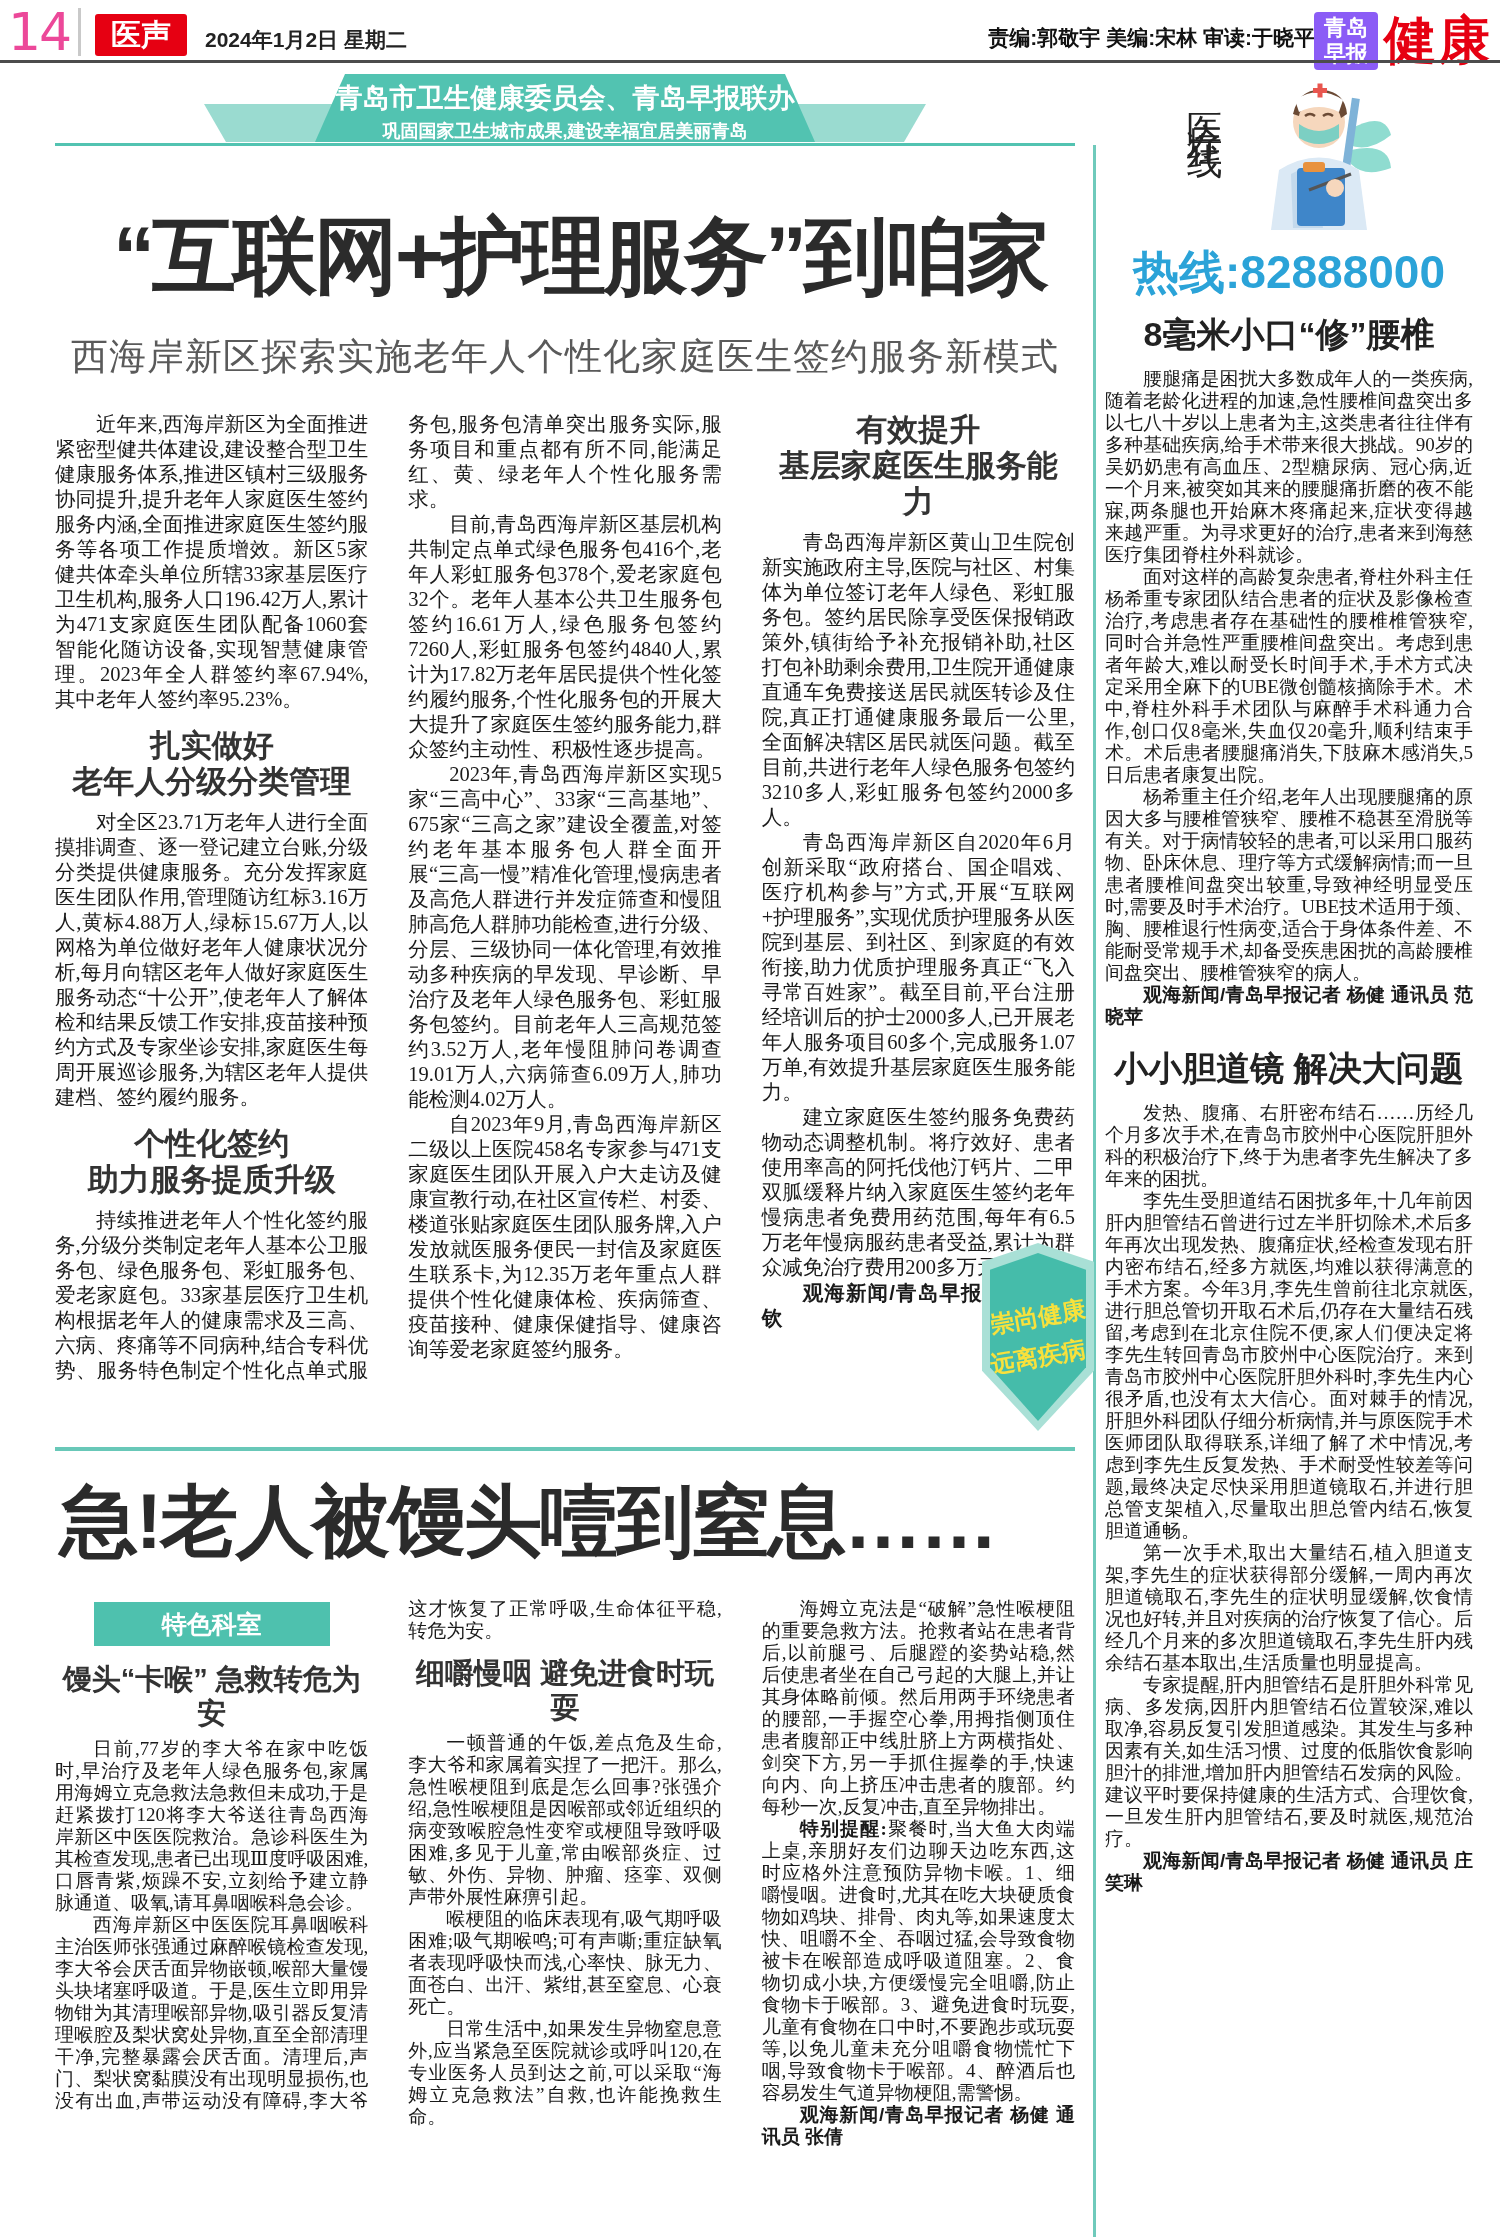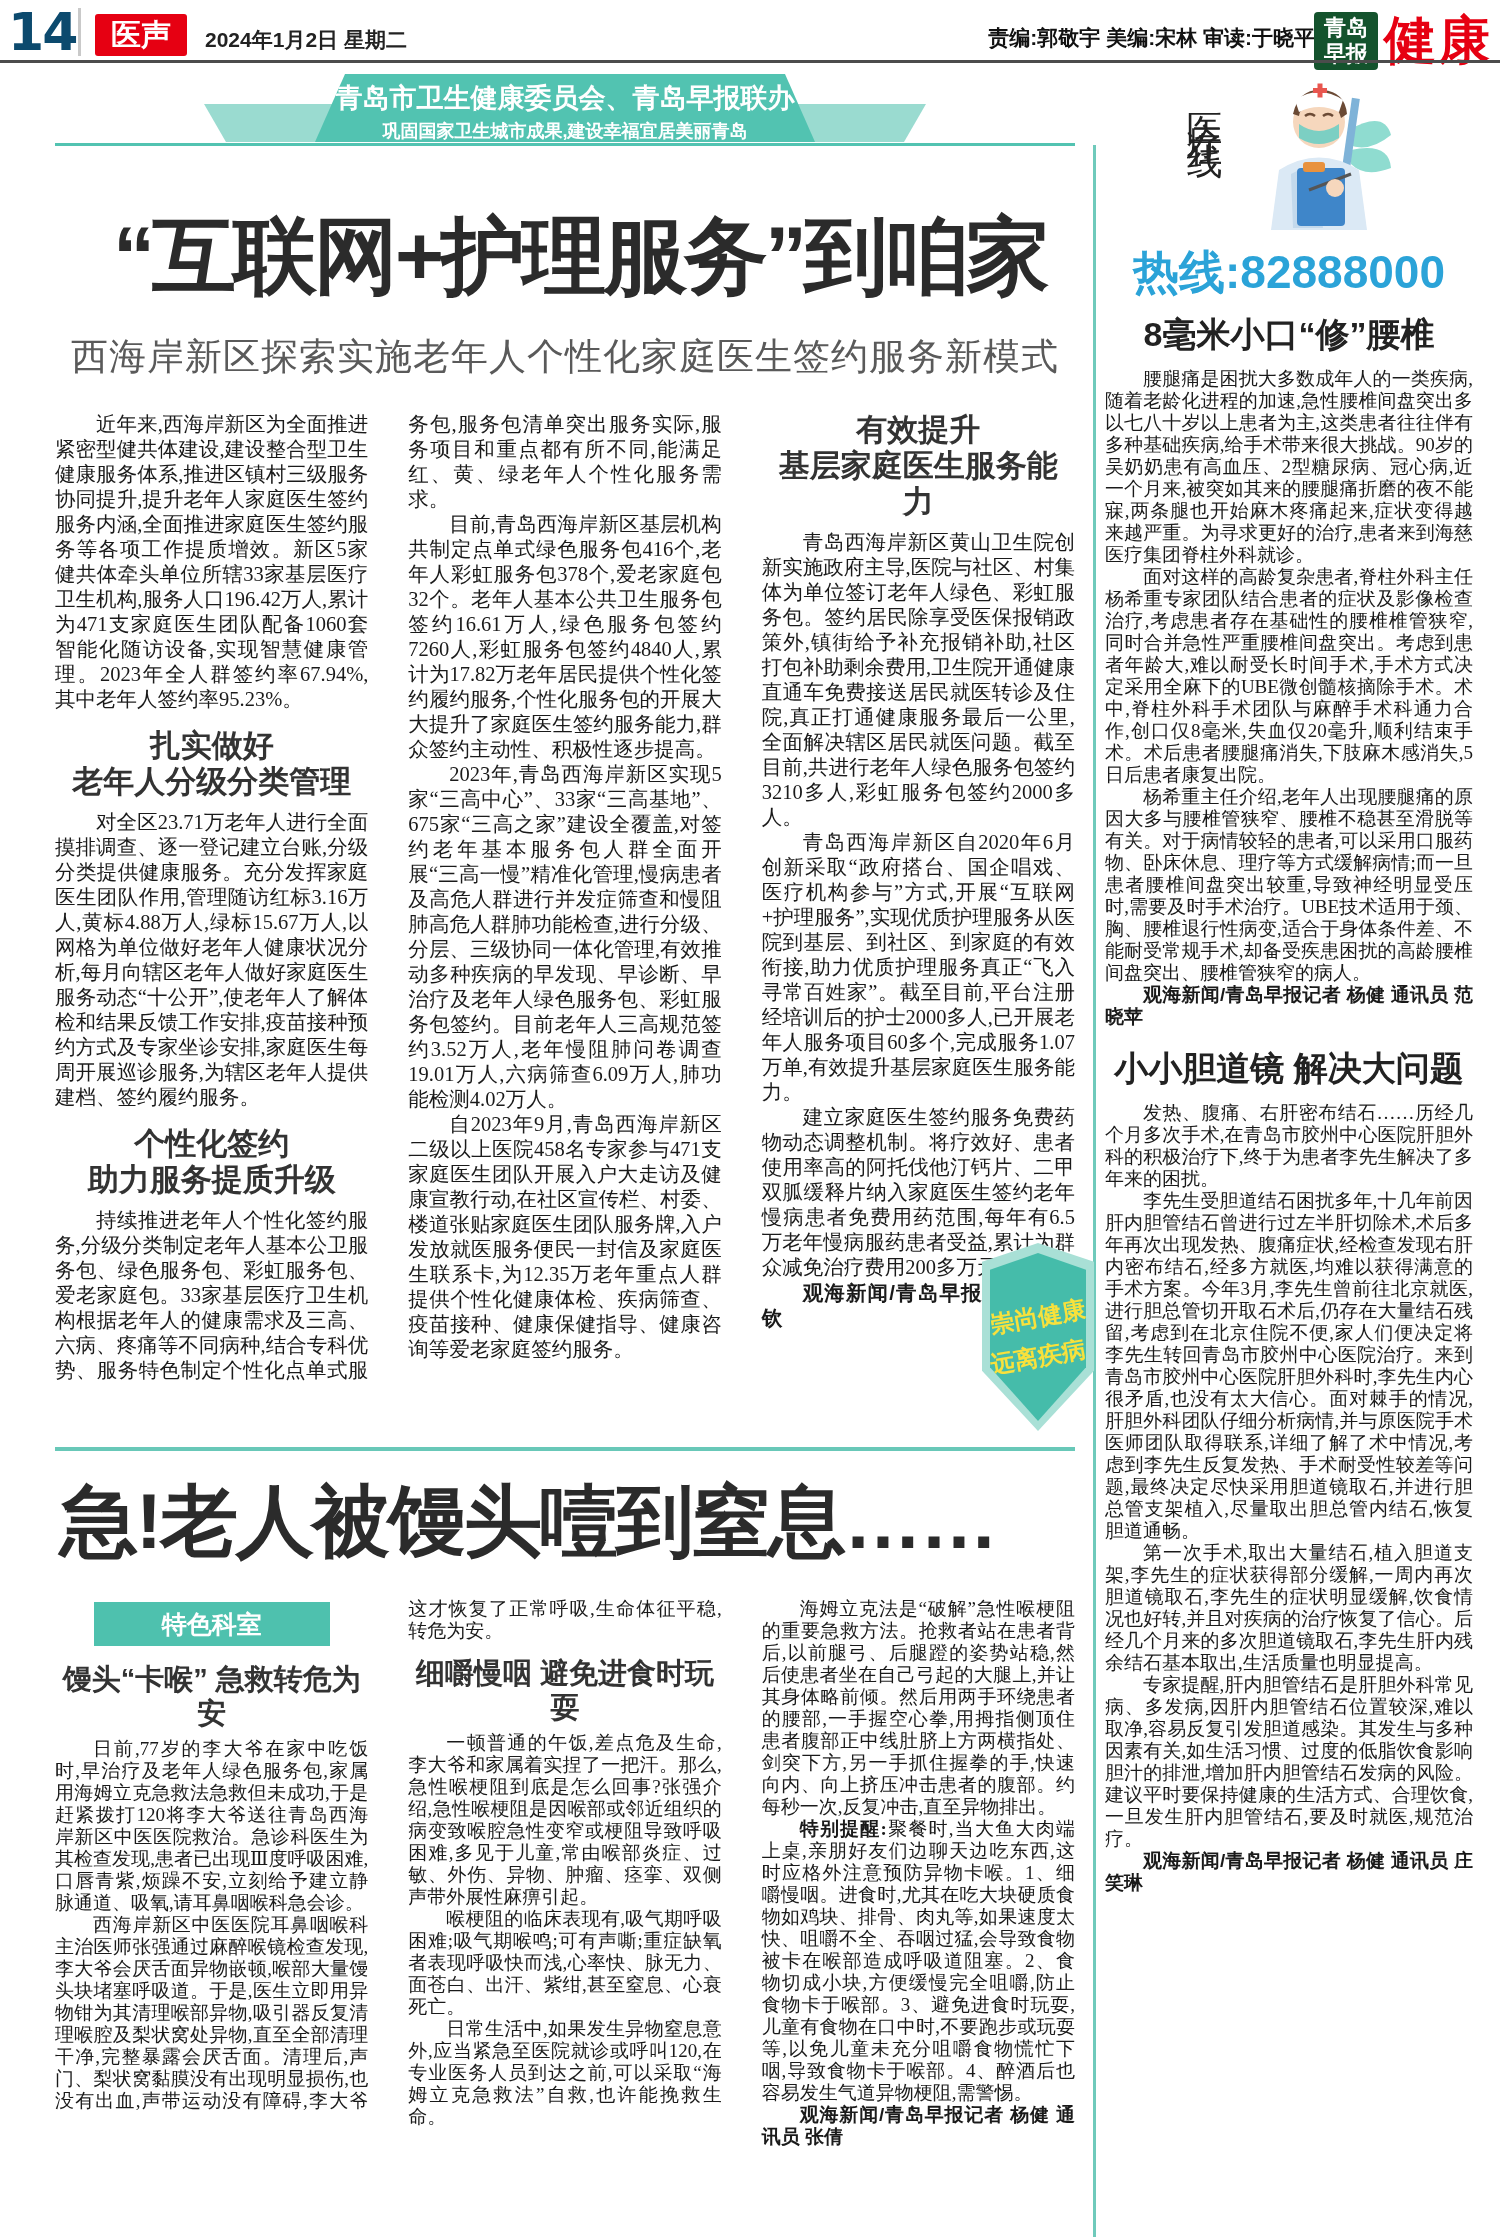--- a/index.html
+++ b/index.html
@@ -2,31 +2,31 @@
 <html><head>
 <meta charset="utf-8">
 <style>
   html,body{margin:0;padding:0;background:#fff;}
   .page{position:relative;width:1500px;height:2237px;background:#fff;overflow:hidden;
         font-family:"Liberation Serif","DejaVu Serif",serif;color:#1a1a1a;}
   
   .hdr{position:absolute;left:0;top:0;width:1500px;height:60px;}
   .hdr-rule{position:absolute;left:0;top:60px;width:1500px;height:3px;background:#4c4c4c;}
   .pageno{position:absolute;left:8px;top:2px;font-family:"DejaVu Sans",sans-serif;
-          font-size:52px;font-weight:bold;color:#0c4a6e;letter-spacing:-2px;}
+          font-size:52px;font-weight:normal;color:#ec4899;letter-spacing:-2px;}
   .pageno-bar{position:absolute;left:78px;top:8px;width:3px;height:48px;background:#c9c9c9;}
   .secbox{position:absolute;left:95px;top:14px;width:92px;height:42px;background:#e60012;
           color:#fff;font-family:"Liberation Sans",sans-serif;font-weight:900;font-size:30px;
           display:flex;align-items:center;justify-content:center;border-radius:3px;}
   .hdr-date{position:absolute;left:205px;top:26px;font-family:Liberation Sans, sans-serif;
             font-weight:bold;font-size:21px;color:#222;}
   .hdr-credits{position:absolute;right:185px;top:24px;font-family:"Liberation Sans",sans-serif;
                font-weight:bold;font-size:21px;color:#111;}
   .brand{position:absolute;right:8px;top:6px;display:flex;align-items:center;gap:6px;}
-  .brand-box{width:64px;height:58px;background:#14532d;border-radius:4px;color:#fff;
+  .brand-box{width:64px;height:58px;background:#8b5cf6;border-radius:4px;color:#fff;
              font-family:"Liberation Sans",sans-serif;font-weight:900;font-size:22px;line-height:26px;
              display:flex;flex-direction:column;align-items:center;justify-content:center;}
   .brand-title{font-family:"Liberation Sans",sans-serif;font-weight:900;font-size:52px;
                color:#e60012;letter-spacing:2px;}
   
   .banner{position:absolute;left:55px;top:74px;width:1020px;height:72px;}
   .banner-trap{position:relative;margin:0 auto;width:500px;height:68px;background:#52c3b1;
                clip-path:polygon(6% 0,94% 0,100% 100%,0 100%);text-align:center;color:#fff;z-index:2;}
   .banner-wing{position:absolute;top:30px;width:300px;height:38px;background:#9adbd0;z-index:1;}
   .banner-wing.l{left:160px;transform:skewX(30deg);}

